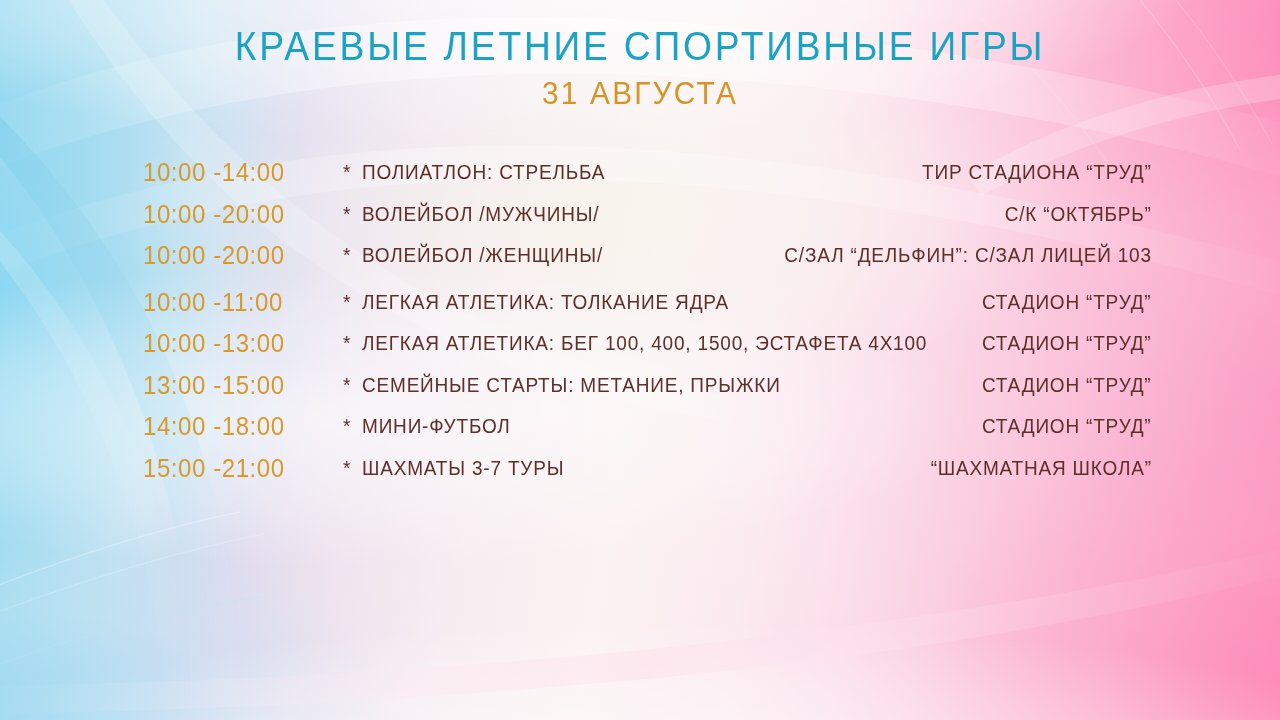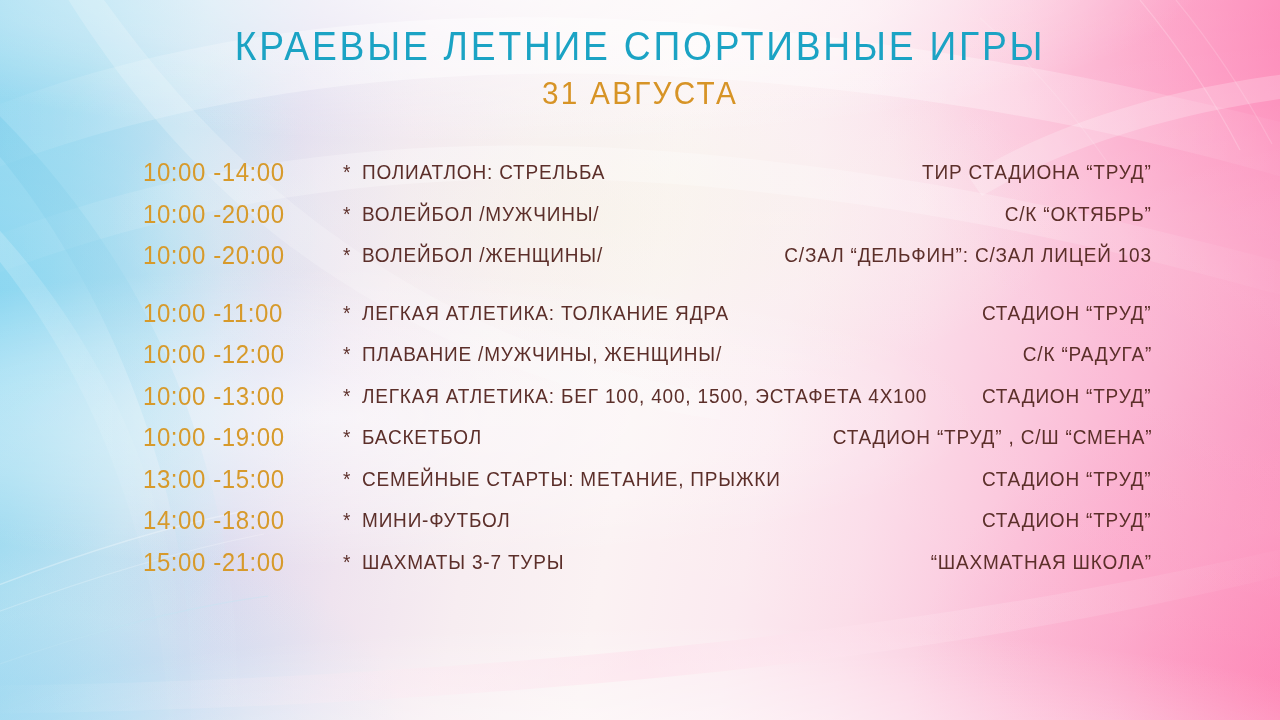--- a/index.html
+++ b/index.html
@@ -182,21 +182,21 @@
     left: 143px;
     right: 128px;
     top: 152px;
   }
 
   .row {
     display: flex;
     align-items: center;
     height: 41.5px;
   }
-  .row.gap-before { margin-top: 16px; }
+  .row.gap-before { margin-top: 5px; }
 
   .col-time {
     flex: 0 0 200px;
     font-size: 25px;
     letter-spacing: 0.6px;
     color: #d79a2b;
     white-space: nowrap;
     transform: scaleX(0.96);
     transform-origin: left center;
   }
@@ -315,35 +315,25 @@
           <div class="col-time">10:00 -20:00</div>
           <div class="col-event"><span class="bullet">*</span><span>ВОЛЕЙБОЛ   /ЖЕНЩИНЫ/</span></div>
           <div class="col-venue">С/ЗАЛ “ДЕЛЬФИН”: С/ЗАЛ ЛИЦЕЙ 103</div>
         </div>
         <div class="row gap-before">
           <div class="col-time">10:00 -11:00</div>
           <div class="col-event"><span class="bullet">*</span><span>ЛЕГКАЯ АТЛЕТИКА: ТОЛКАНИЕ ЯДРА</span></div>
           <div class="col-venue">СТАДИОН “ТРУД”</div>
         </div>
         <div class="row">
-          <div class="col-time">10:00 -12:00</div>
-          <div class="col-event"><span class="bullet">*</span><span>ПЛАВАНИЕ /МУЖЧИНЫ, ЖЕНЩИНЫ/</span></div>
-          <div class="col-venue">С/К “РАДУГА”</div>
-        </div>
-        <div class="row">
           <div class="col-time">10:00 -13:00</div>
           <div class="col-event"><span class="bullet">*</span><span>ЛЕГКАЯ АТЛЕТИКА: БЕГ 100, 400, 1500, ЭСТАФЕТА 4Х100</span></div>
           <div class="col-venue">СТАДИОН “ТРУД”</div>
         </div>
         <div class="row">
-          <div class="col-time">10:00 -19:00</div>
-          <div class="col-event"><span class="bullet">*</span><span>БАСКЕТБОЛ</span></div>
-          <div class="col-venue">СТАДИОН “ТРУД” , С/Ш “СМЕНА”</div>
-        </div>
-        <div class="row">
           <div class="col-time">13:00 -15:00</div>
           <div class="col-event"><span class="bullet">*</span><span>СЕМЕЙНЫЕ СТАРТЫ: МЕТАНИЕ, ПРЫЖКИ</span></div>
           <div class="col-venue">СТАДИОН “ТРУД”</div>
         </div>
         <div class="row">
           <div class="col-time">14:00 -18:00</div>
           <div class="col-event"><span class="bullet">*</span><span>МИНИ-ФУТБОЛ</span></div>
           <div class="col-venue">СТАДИОН “ТРУД”</div>
         </div>
         <div class="row">

